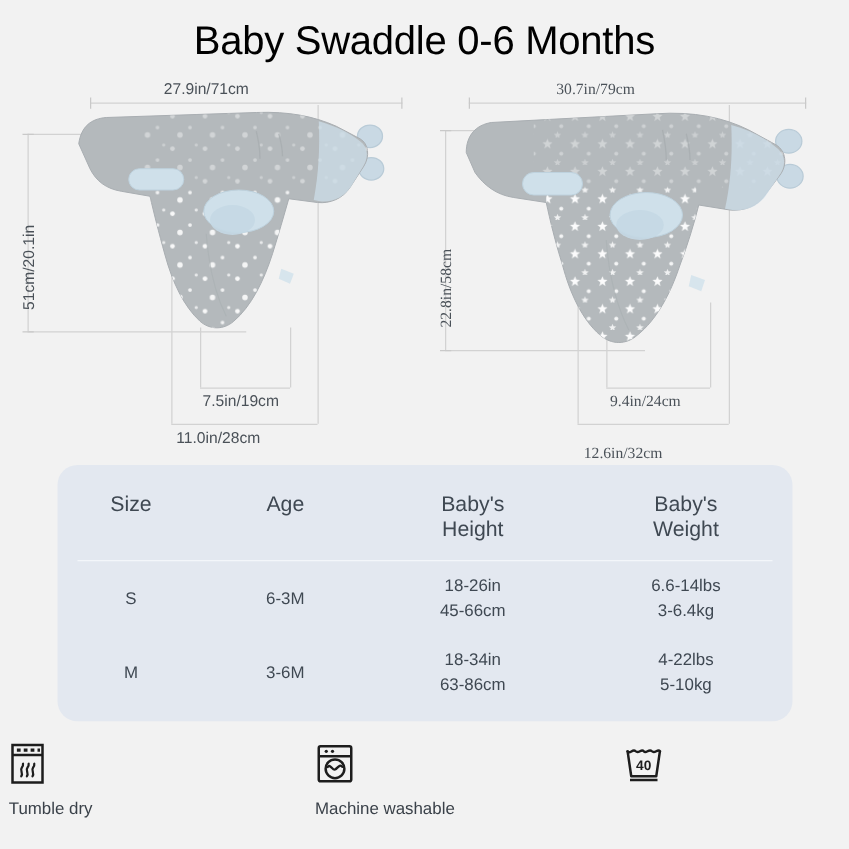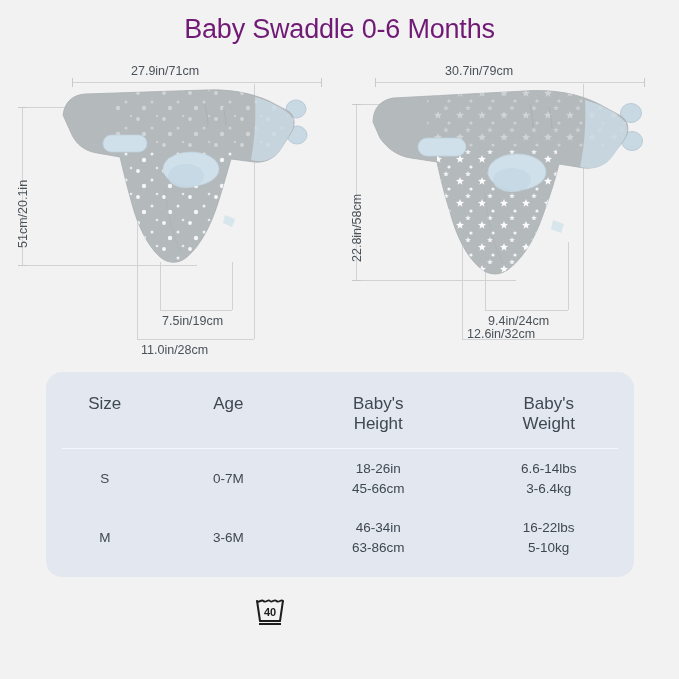--- a/index.html
+++ b/index.html
@@ -17,31 +17,31 @@
     position: absolute; left: 0; top: 14px; width: 679px;
     display: flex; align-items: center; justify-content: center; gap: 14px;
   }
   .brand-logo {
     font-family: "DejaVu Sans", sans-serif;
     font-size: 22px; font-weight: 700;
     letter-spacing: -0.5px;
     color: #454e5a;
   }
   .page-title {
-    font-size: 27px; font-weight: 400;
-    color: #701a75;
+    font-size: 32px; font-weight: 400;
+    color: #000000;
     letter-spacing: -0.2px;
     white-space: nowrap;
   }
 
   
   .products { position: absolute; left: 0; top: 62px; width: 673px; height: 300px; text-align: center; }
   .product-block { position: absolute; top: 0; width: 339px; height: 300px; }
   .product-block.left  { left: 0; }
-  .product-block.right { left: 340px; }
+  .product-block.right { left: 340px; font-family: Liberation Serif, serif; }
 
   .dimline { position: absolute; background: #d2d2d2; }
   .dimline.h { height: 1px; }
   .dimline.v { width: 1px; }
   .tick { position: absolute; background: #c9c9c9; }
   .tick.v { width: 1px; height: 9px; }
   .tick.h { height: 1px; width: 9px; }
 
   .dim-label {
     position: absolute;
@@ -211,21 +211,21 @@
     <div class="dim-label vert" style="left:10px; top:200px;">22.8in/58cm</div>
 
     <div class="dimline v" style="left:145px; top:205px; height:43px;"></div>
     <div class="dimline v" style="left:228px; top:180px; height:68px;"></div>
     <div class="dimline h" style="left:145px; top:248px; width:83px;"></div>
     <div class="dim-label" style="left:148px; top:252px;">9.4in/24cm</div>
 
     <div class="dimline v" style="left:122px; top:150px; height:127px;"></div>
     <div class="dimline v" style="left:243px; top:22px; height:255px;"></div>
     <div class="dimline h" style="left:122px; top:277px; width:121px;"></div>
-    <div class="dim-label" style="left:127px; top:265px;">12.6in/32cm</div>
+    <div class="dim-label" style="left:127px; top:293px;">12.6in/32cm</div>
 
     <div class="swaddle" style="left:27px; top:26px;">
       <svg width="280" height="215" viewBox="0 0 280 215">
         <defs>
           <pattern id="starsR" width="22" height="22" patternUnits="userSpaceOnUse">
             <path d="M5,1 L6.1,3.8 L9,4 L6.7,5.9 L7.5,8.8 L5,7.1 L2.5,8.8 L3.3,5.9 L1,4 L3.9,3.8 Z" fill="#ffffff" opacity="0.95"></path>
             <circle cx="16" cy="13" r="1.6" fill="#ffffff" opacity="0.85"></circle>
             <path d="M13,17 L13.8,19 L16,19.2 L14.3,20.6 L14.9,22.7 L13,21.4 L11.1,22.7 L11.7,20.6 L10,19.2 L12.2,19 Z" fill="#ffffff" opacity="0.8"></path>
           </pattern>
           <clipPath id="bodyClipR">
@@ -288,49 +288,82 @@
         </th>
         <th class="col-weight">
           <span>Baby's</span><br>
           <span>Weight</span>
         </th>
       </tr>
     </thead>
     <tbody>
       <tr>
         <td>S</td>
-        <td>0-7M</td>
+        <td>6-3M</td>
         <td>
           <span>18-26in</span><br>
           <span>45-66cm</span>
         </td>
         <td>
           <span>6.6-14lbs</span><br>
           <span>3-6.4kg</span>
         </td>
       </tr>
       <tr>
         <td>M</td>
         <td>3-6M</td>
         <td>
-          <span>46-34in</span><br>
+          <span>18-34in</span><br>
           <span>63-86cm</span>
         </td>
         <td>
-          <span>16-22lbs</span><br>
+          <span>4-22lbs</span><br>
           <span>5-10kg</span>
         </td>
       </tr>
     </tbody>
   </table>
 </div>
 
 <div class="care-row">
 
-
+  <div class="care-item">
+    <div class="care-icon">
+      <svg width="30" height="34" viewBox="0 0 30 34">
+        <rect x="3" y="2" width="24" height="30" fill="none" stroke="#1d1d1d" stroke-width="2"></rect>
+        <line x1="3" y1="10" x2="27" y2="10" stroke="#1d1d1d" stroke-width="2"></line>
+        <g stroke="#1d1d1d" stroke-width="2.6">
+          <line x1="6.5" y1="6" x2="9.5" y2="6"></line>
+          <line x1="12" y1="6" x2="15" y2="6"></line>
+          <line x1="17.5" y1="6" x2="20.5" y2="6"></line>
+          <line x1="23" y1="6" x2="25" y2="6"></line>
+        </g>
+        <g fill="none" stroke="#1d1d1d" stroke-width="1.8" stroke-linecap="round">
+          <path d="M10,27 C12,24.5 8.5,22.5 10.5,20 C11.3,19 11.6,18 11.4,17"></path>
+          <path d="M14.5,27 C16.5,24.5 13,22.5 15,20 C15.8,19 16.1,18 15.9,17"></path>
+          <path d="M19,27 C21,24.5 17.5,22.5 19.5,20 C20.3,19 20.6,18 20.4,17"></path>
+        </g>
+      </svg>
+    </div>
+    <div class="care-label">Tumble dry</div>
+  </div>
+
+  <div class="care-item">
+    <div class="care-icon">
+      <svg width="32" height="34" viewBox="0 0 32 34">
+        <rect x="3" y="3" width="26" height="28" rx="1.5" fill="none" stroke="#1d1d1d" stroke-width="2"></rect>
+        <line x1="3" y1="11" x2="29" y2="11" stroke="#1d1d1d" stroke-width="2"></line>
+        <circle cx="9" cy="7" r="1.3" fill="#1d1d1d"></circle>
+        <circle cx="14" cy="7" r="1.3" fill="#1d1d1d"></circle>
+        <circle cx="16" cy="21" r="7.5" fill="none" stroke="#1d1d1d" stroke-width="2"></circle>
+        <path d="M10.2,19.6 C12,16.6 14,22.4 16,21.6 C18,20.8 19.6,16.8 21.8,19.4" fill="none" stroke="#1d1d1d" stroke-width="1.9" stroke-linecap="round"></path>
+      </svg>
+    </div>
+    <div class="care-label">Machine washable</div>
+  </div>
 
   <div class="care-item">
     <div class="care-icon">
       <svg width="36" height="34" viewBox="0 0 36 34">
         <path d="M5,7 C7,10 9,4.5 11.5,7 C14,9.5 16,4.5 18,7 C20,9.5 22,4.5 24.5,7 C27,9.5 29,4.5 31,7" fill="none" stroke="#1d1d1d" stroke-width="1.9" stroke-linecap="round"></path>
         <path d="M5,6.5 L8,27 L28,27 L31,6.5" fill="none" stroke="#1d1d1d" stroke-width="2" stroke-linejoin="round"></path>
         <line x1="7" y1="30" x2="29" y2="30" stroke="#1d1d1d" stroke-width="2"></line>
         <text x="18" y="22" text-anchor="middle" font-family="'Liberation Sans', sans-serif" font-size="11" font-weight="600" fill="#1d1d1d">40</text>
       </svg>
     </div>

